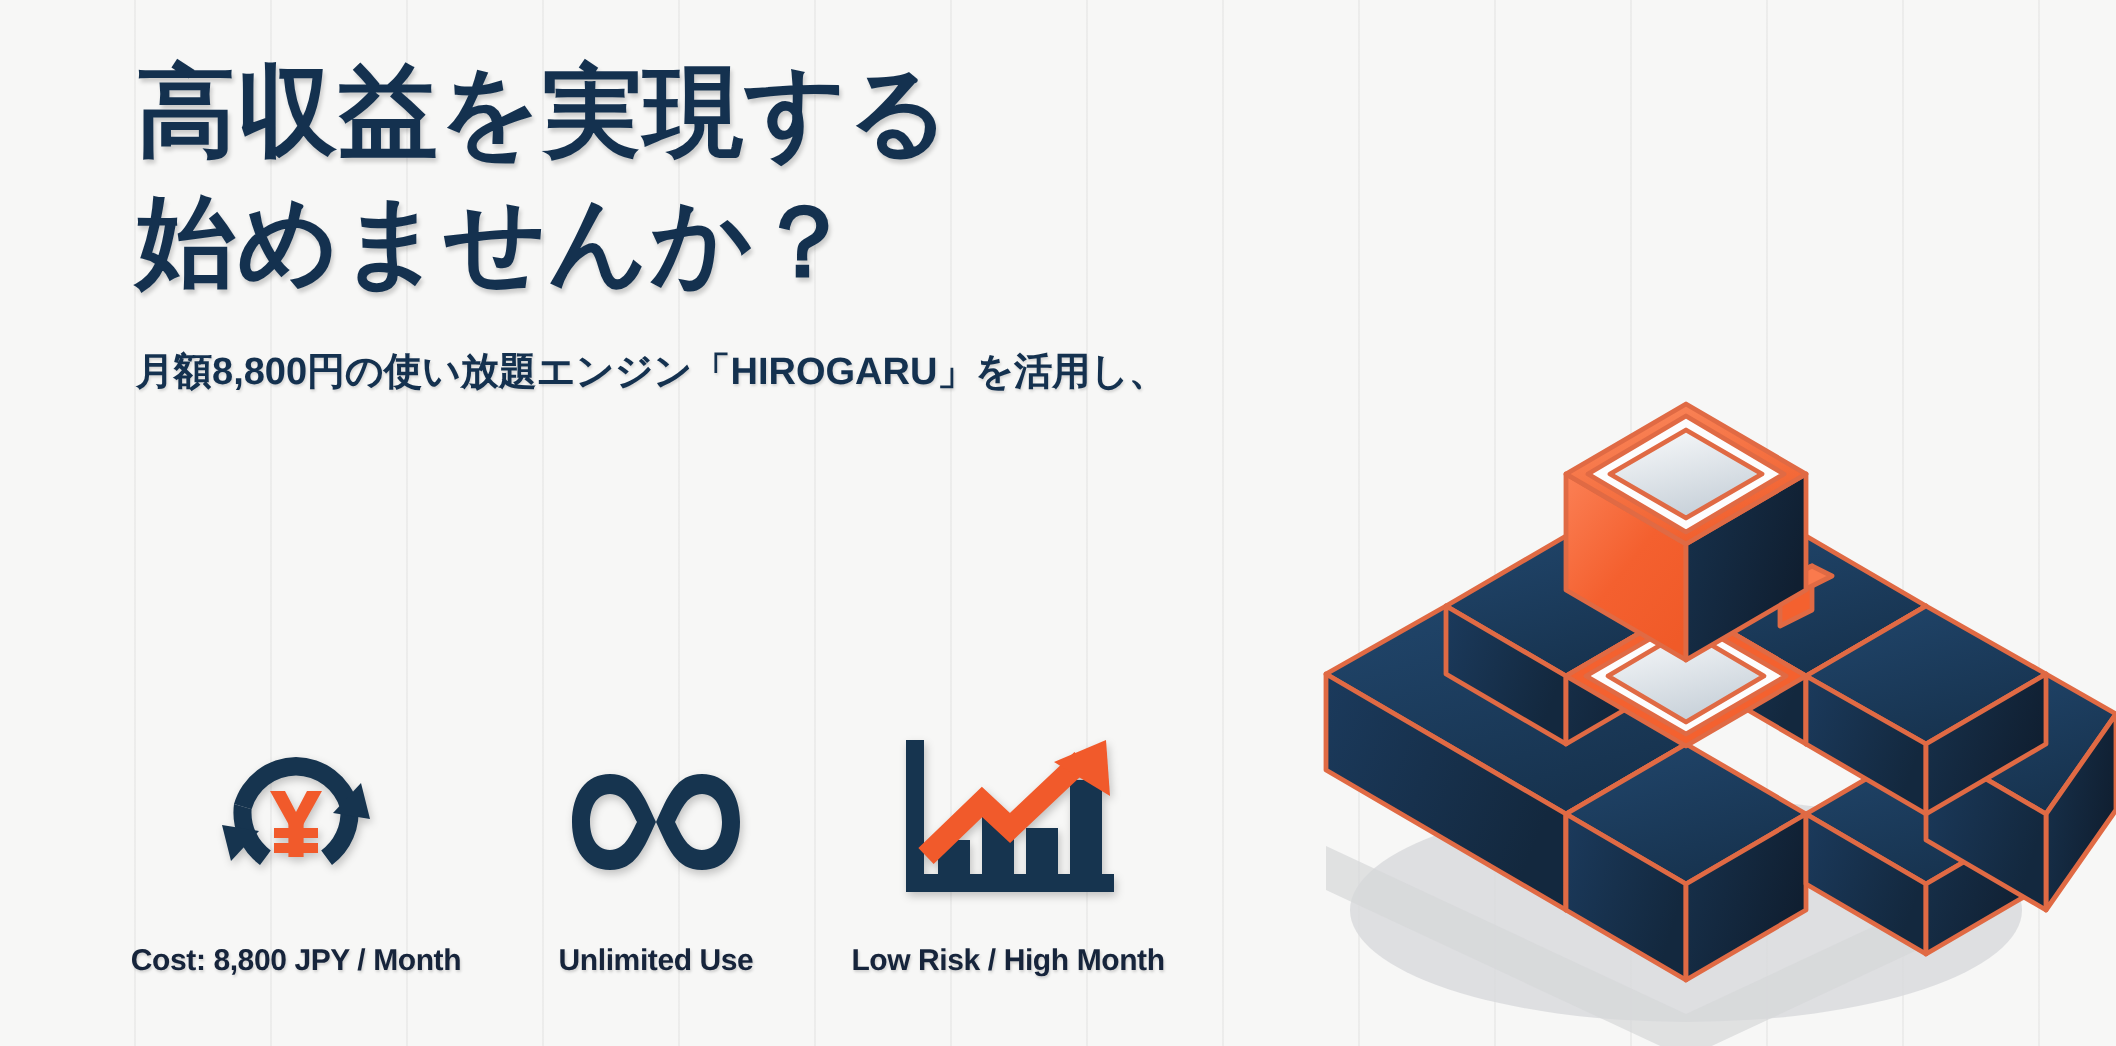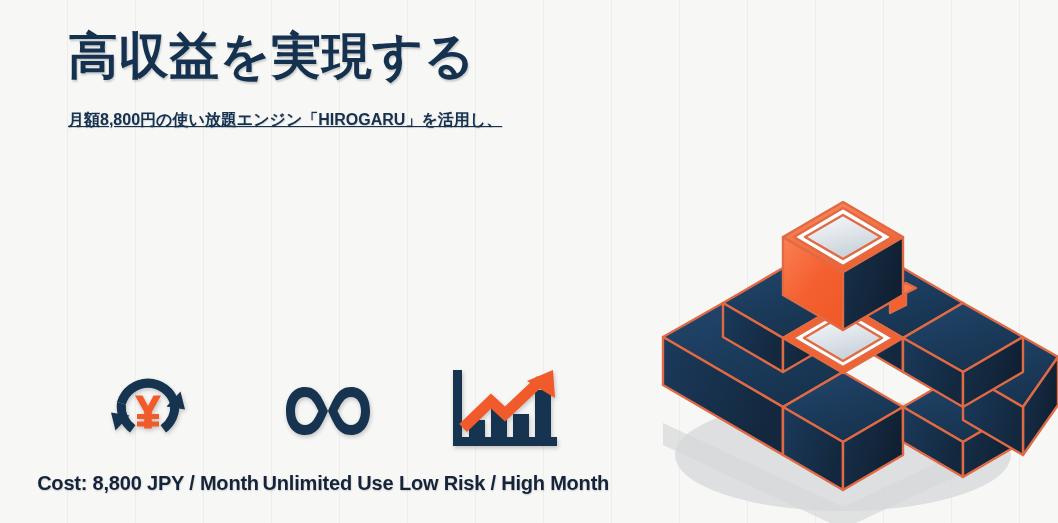--- a/index.html
+++ b/index.html
@@ -45,25 +45,24 @@
     line-height:1.30;
     letter-spacing:0.5px;
     text-shadow:1px 2px 2px rgba(0,0,0,0.18);
     white-space:nowrap;
   }
   #headline .hl-line { display:block; }
 
   #subhead {
     margin-top:18px;
     color:#14314f;
-    font-size:16px;
+    font-size:19px;
     font-weight:700;
     line-height:1.62;
     text-shadow:0.5px 1px 1.5px rgba(0,0,0,0.15);
-    text-decoration:underline;
   }
   #subhead .sub-line { display:block; }
 
   
   #features {
     position:absolute;
     left:44px; top:368px;
     width:560px;
     display:flex;
     align-items:flex-end;
@@ -80,21 +79,21 @@
   .feat-icon {
     height:86px;
     display:flex;
     align-items:center;
     justify-content:center;
     filter:drop-shadow(1px 2px 2px rgba(0,0,0,0.22));
   }
   .feat-label {
     margin-top:18px;
     color:#16243b;
-    font-size:20px;
+    font-size:15px;
     font-weight:700;
     letter-spacing:-0.2px;
     white-space:nowrap;
     text-shadow:0.5px 1px 1.5px rgba(0,0,0,0.17);
   }
 
   
   #illustration {
     position:absolute;
     right:0px; top:155px;
@@ -106,20 +105,21 @@
 <body>
 
 <div id="hero">
 
   <div id="bg-stripes"></div>
 
   <div id="copy">
 
     <h1 id="headline">
       <span class="hl-line">高収益を実現する</span>
+      <span class="hl-line">始めませんか？</span>
     </h1>
 
     <p id="subhead">
       <span class="sub-line">月額8,800円の使い放題エンジン「HIROGARU」を活用し、</span>
     </p>
   </div>
 
   <div id="features">
 
     <div class="feature f1">

